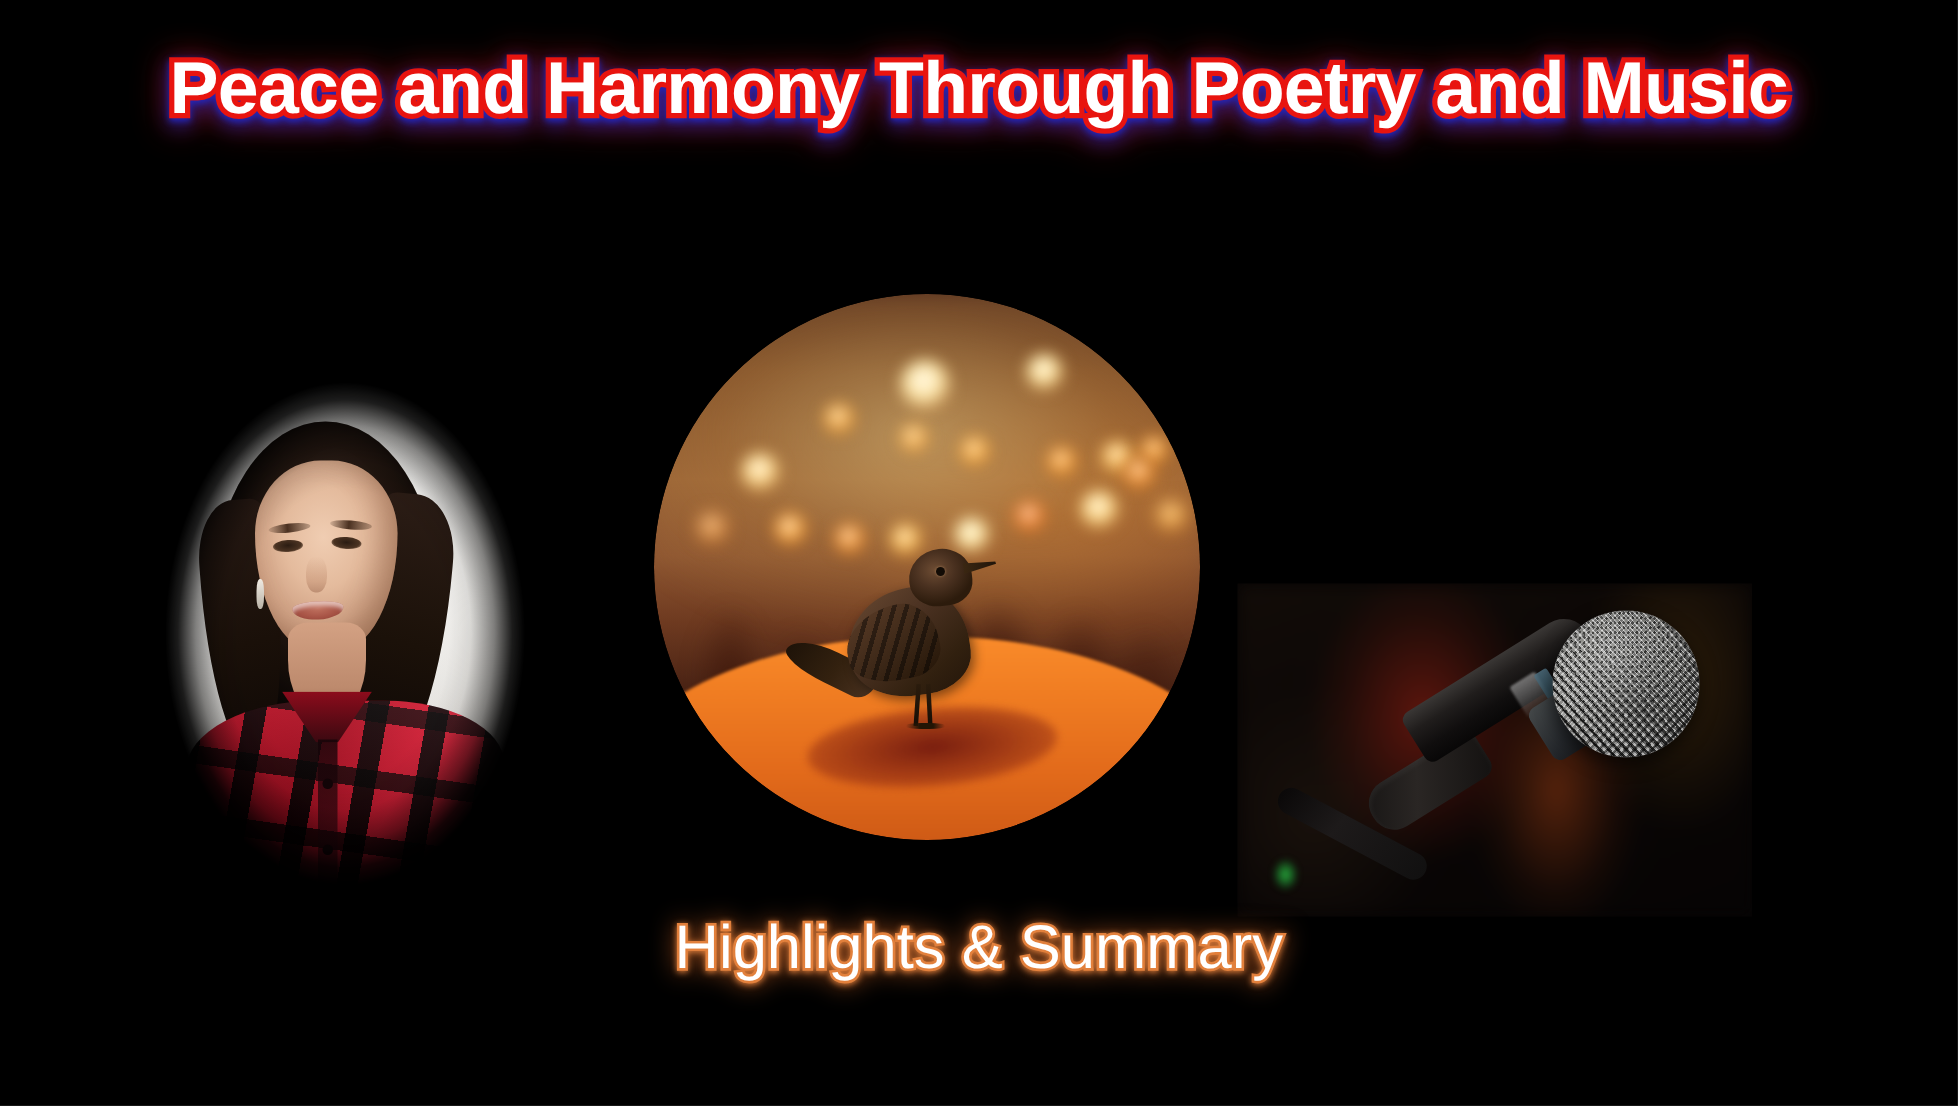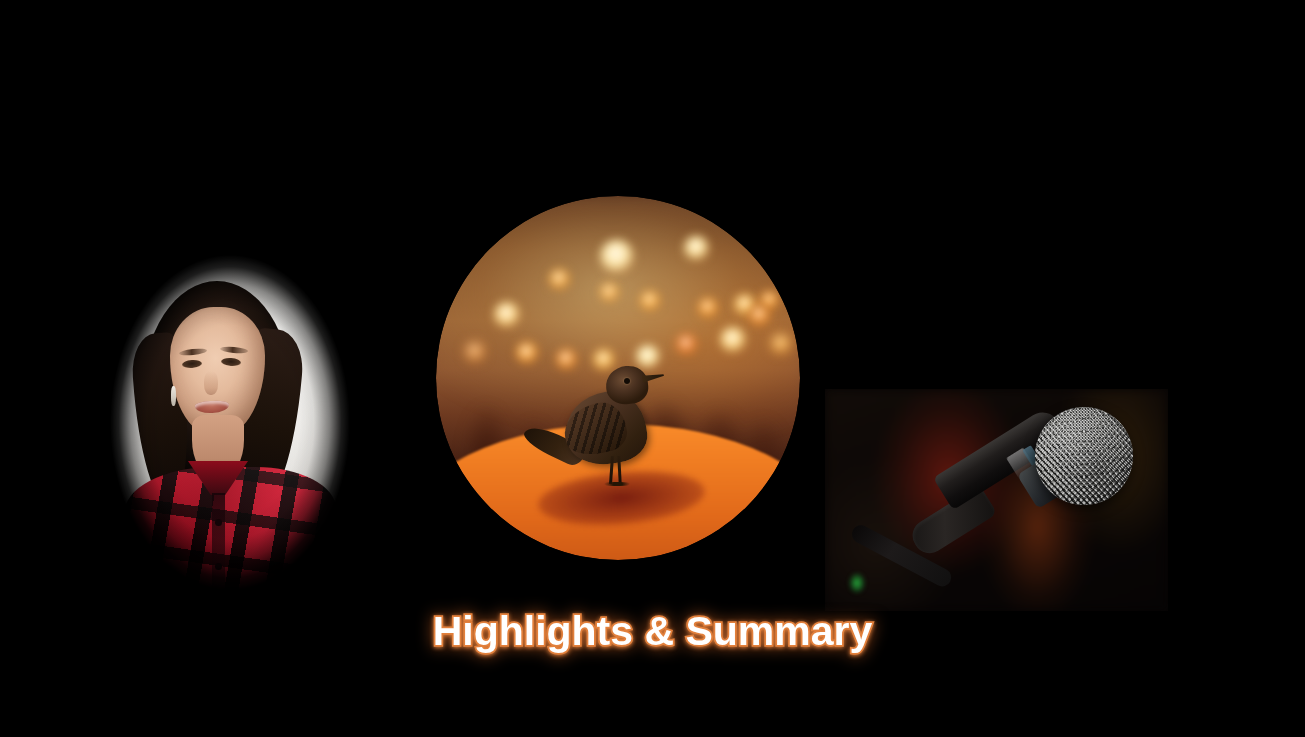--- a/index.html
+++ b/index.html
@@ -44,21 +44,21 @@
   }
 
   
   .subtitle {
     position: absolute;
     left: 0;
     top: 608px;
     width: 1305px;
     text-align: center;
     font-family: "Liberation Sans", sans-serif;
-    font-weight: bold;
+    font-weight: normal;
     font-size: 41px;
     letter-spacing: 0px;
     color: #ffffff;
     white-space: nowrap;
     -webkit-text-stroke: 3.5px #e2803c;
     paint-order: stroke fill;
     filter:
       drop-shadow(0 1px 2px rgba(226,128,60,0.95))
       drop-shadow(0 0 8px rgba(226,110,40,0.55));
   }
@@ -464,20 +464,21 @@
     background: linear-gradient(150deg, #45494a 0%, #23262a 60%, #121315 100%);
     transform: rotate(-32deg);
     border-radius: 6px;
   }
 </style>
 </head>
 <body>
 
 <div id="slide">
 
+  <div class="title">Peace and Harmony Through Poetry and Music</div>
 
   <div class="portrait-wrap">
     <div class="portrait-inner">
       <div class="p-bg"></div>
       <div class="p-bg2"></div>
       <div class="p-hair"></div>
       <div class="p-hair-l"></div>
       <div class="p-hair-r"></div>
       <div class="p-face"></div>
       <div class="p-neck"></div>

